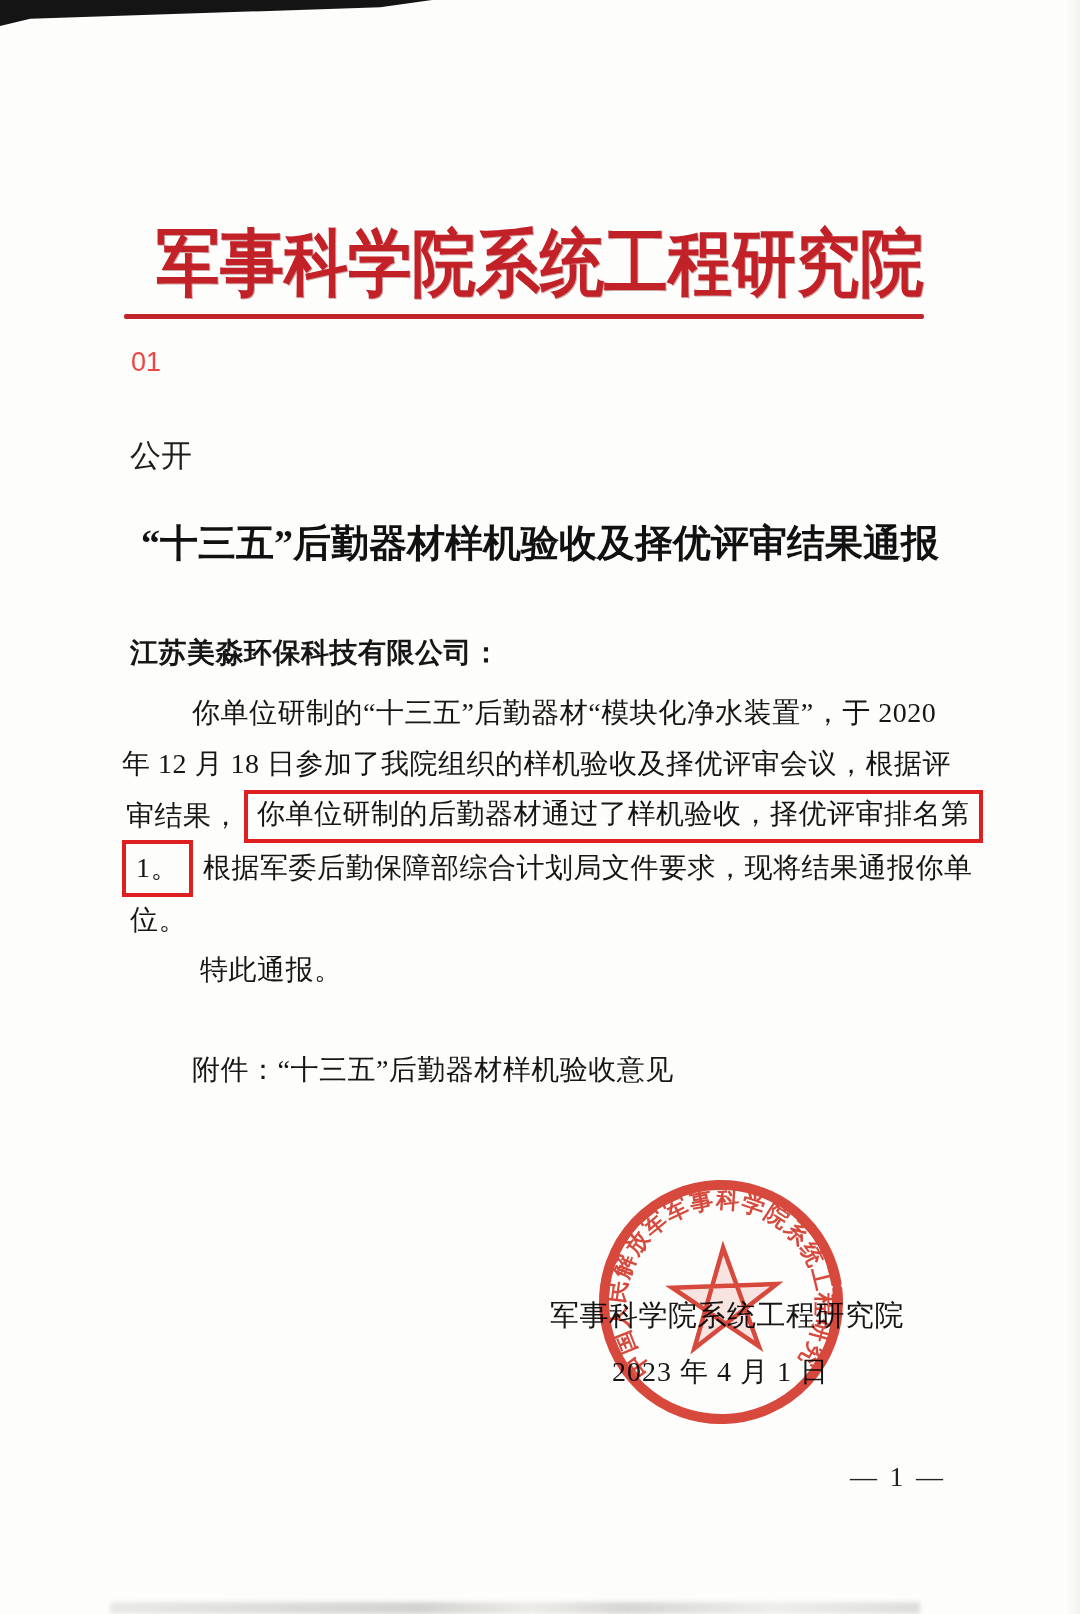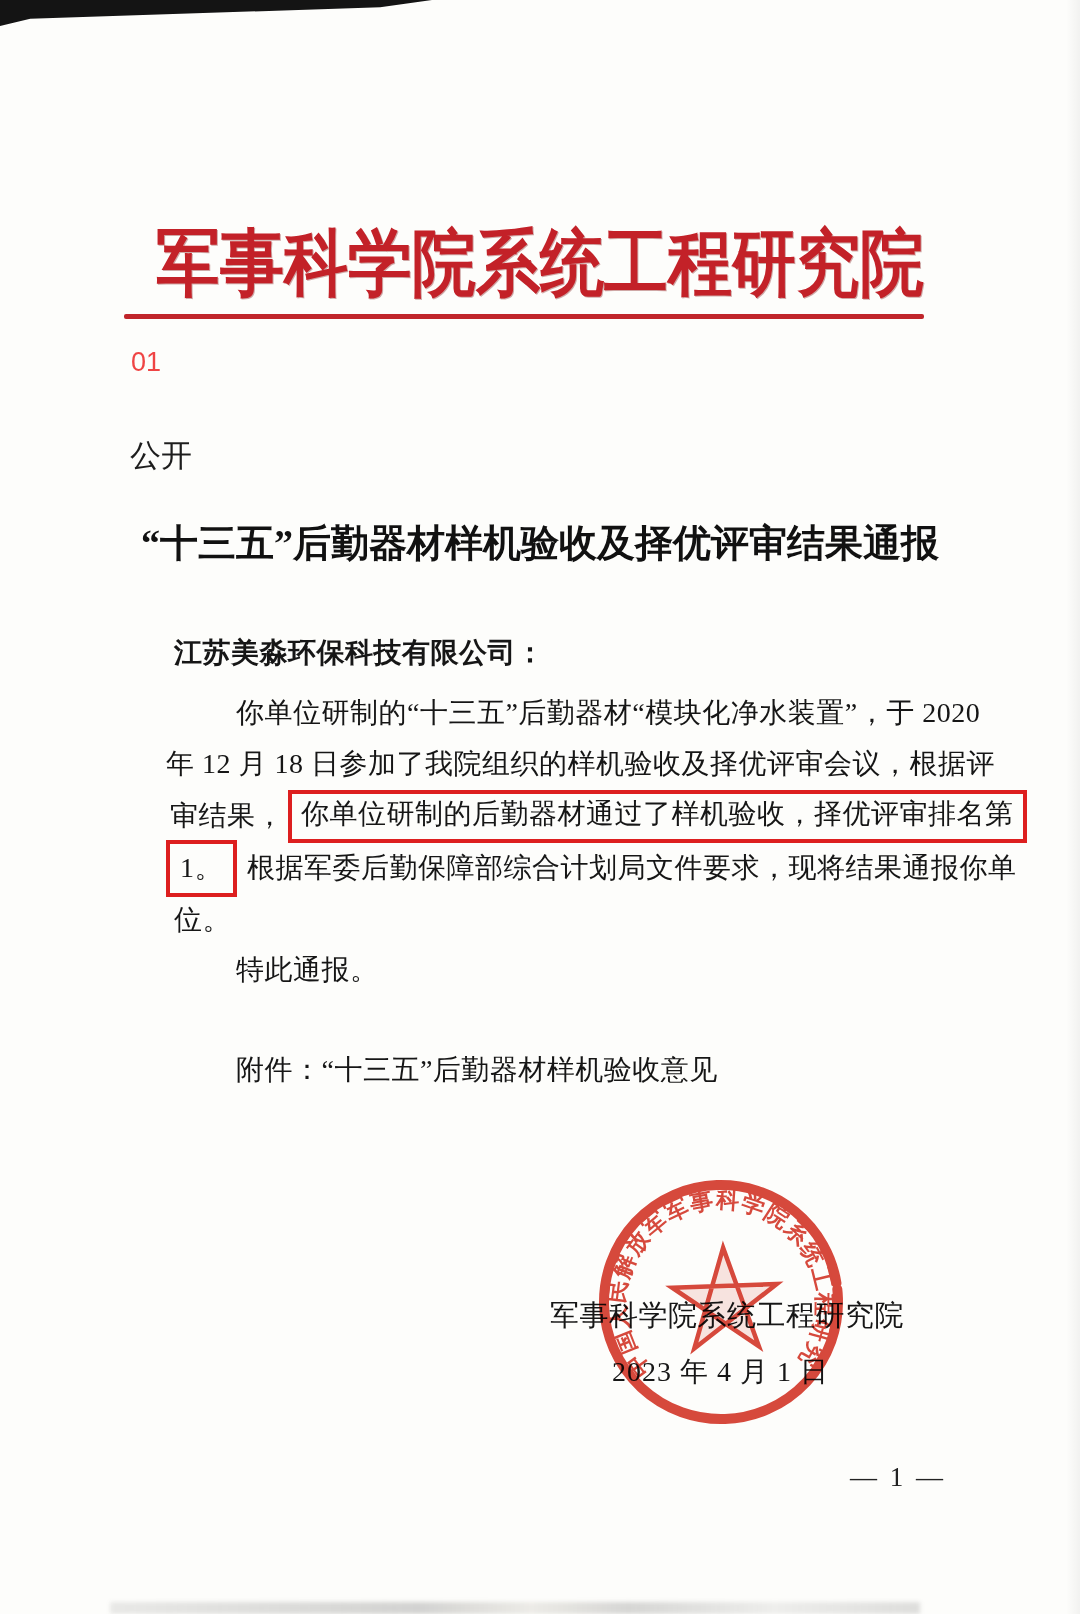--- a/index.html
+++ b/index.html
@@ -64,29 +64,28 @@
     white-space: nowrap;
   }
   
   .bodyline {
     position: absolute;
     height: 54px;
     display: flex; align-items: center;
     font-size: 28px; letter-spacing: 0.5px;
     color: #161616;
     white-space: nowrap;
-    margin-left: 44px;
   }
   .l-recipient  { left: 130px; top: 626px; font-weight: 600; }
   .l-p1 { left: 192px; top: 686px; }
   .l-p2 { left: 122px; top: 737px; }
   .l-p3 { left: 126px; top: 789px; align-items: center; }
   .l-p4 { left: 122px; top: 841px; }
   .l-p5 { left: 130px; top: 893px; }
-  .l-closing { left: 192px; top: 943px; }
+  .l-closing { left: 200px; top: 943px; }
   .l-attachment { left: 192px; top: 1043px; }
   .boxed {
     display: inline-block;
     border: 4px solid #dd1f1f;
     padding: 1px 9px 6px 9px;
     margin-left: 4px;
   }
   .boxed2 {
     display: inline-block;
     border: 4px solid #dd1f1f;

